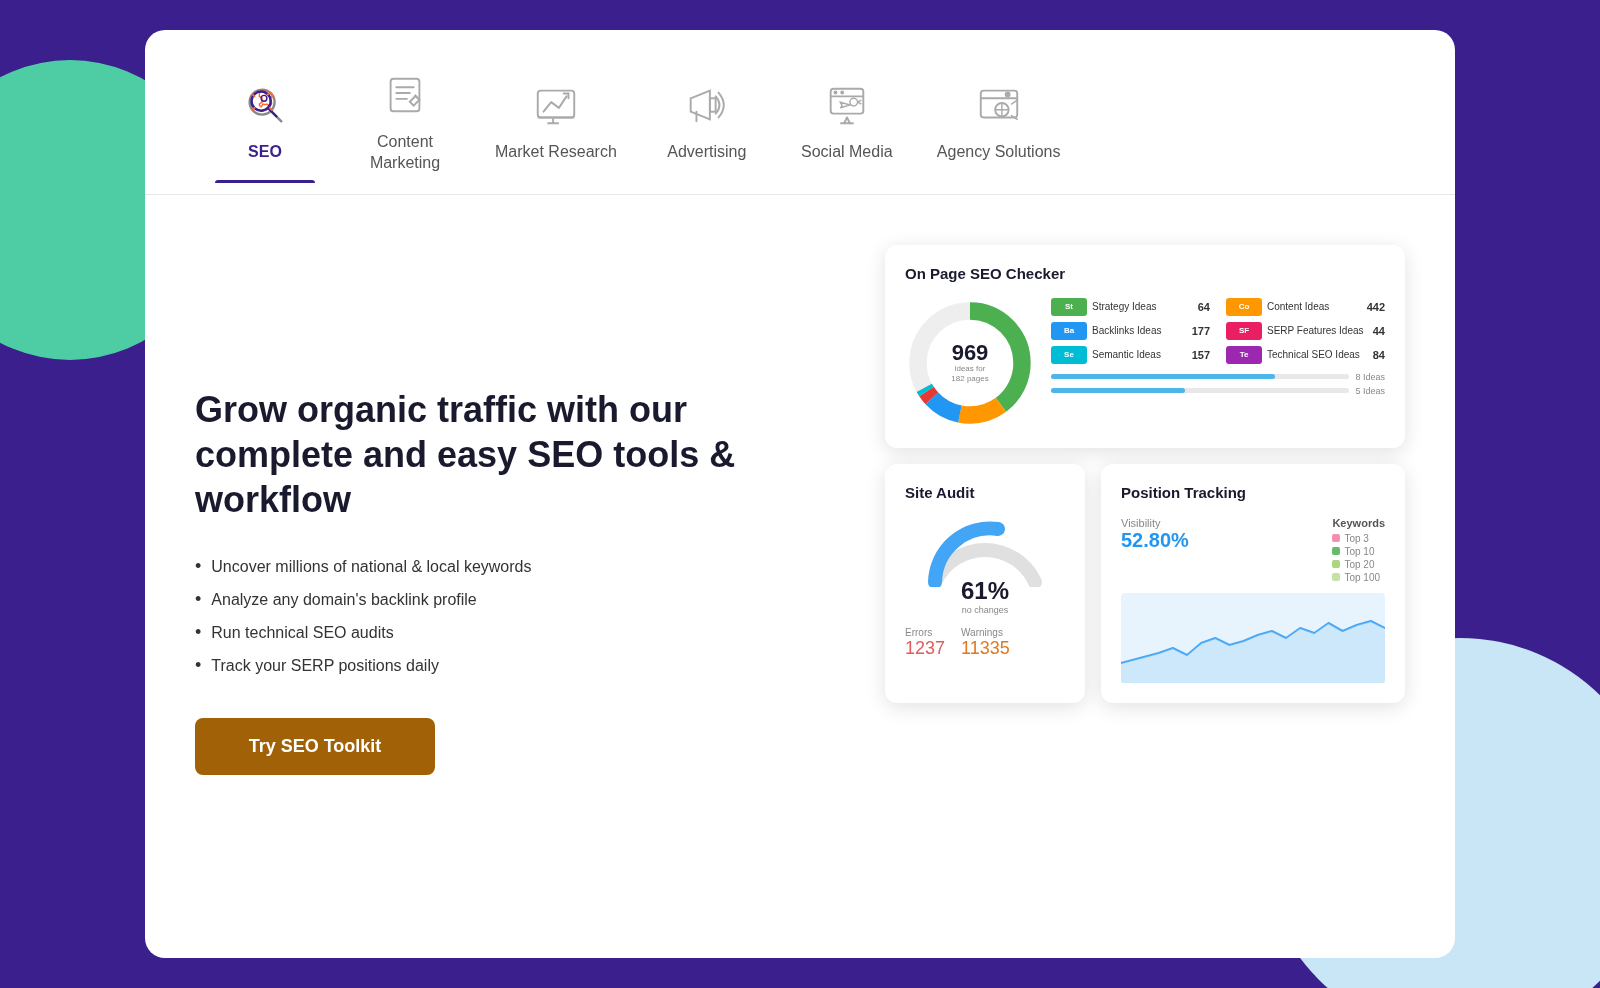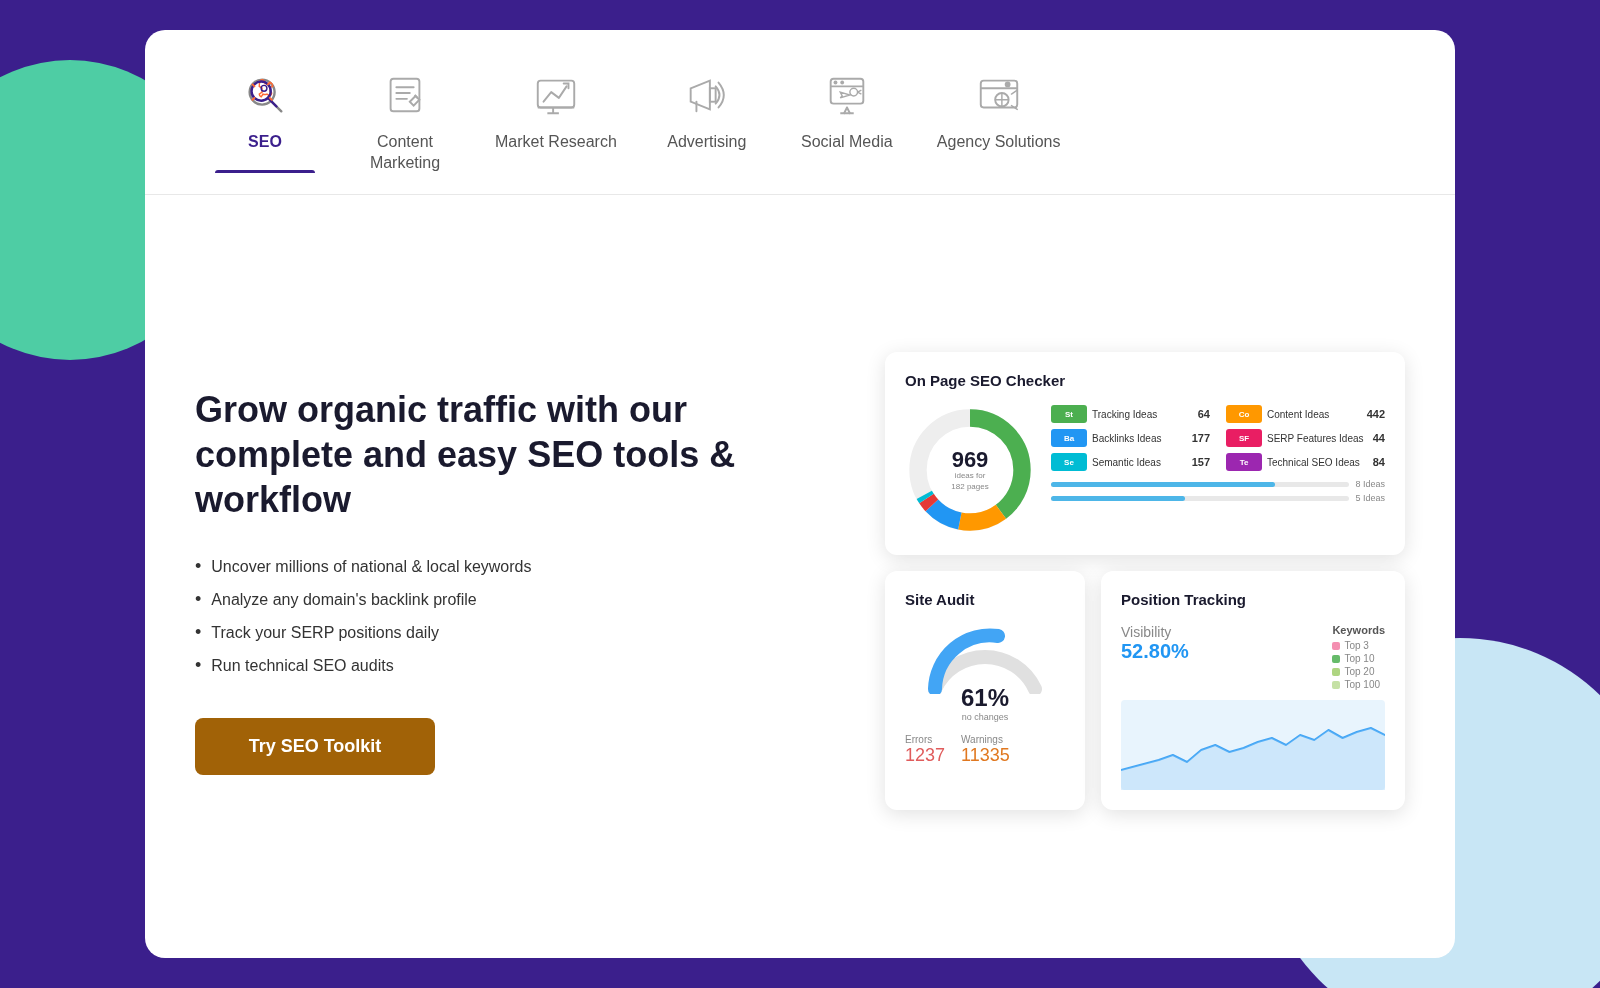--- a/index.html
+++ b/index.html
@@ -47,21 +47,21 @@
       background: #ffffff;
       border-radius: 20px;
       overflow: hidden;
       display: flex;
       flex-direction: column;
     }
 
     
     .tab-nav {
       display: flex;
-      align-items: flex-start;
+      align-items: center;
       padding: 30px 50px 0 50px;
       border-bottom: 1px solid #e8e8e8;
     }
 
     .tab-item {
       display: flex;
       flex-direction: column;
       align-items: center;
       padding: 10px 20px 20px 20px;
       cursor: pointer;
@@ -164,21 +164,20 @@
       width: 240px;
     }
 
     
     .right-content {
       width: 520px;
       display: flex;
       flex-direction: column;
       gap: 16px;
       position: relative;
-      justify-content: center;
     }
 
     .dashboard-card {
       background: white;
       border-radius: 12px;
       padding: 20px;
       box-shadow: 0 4px 20px rgba(0,0,0,0.12);
     }
 
     .card-title {
@@ -342,21 +341,21 @@
     }
 
     .tracking-header {
       display: flex;
       justify-content: space-between;
       align-items: flex-start;
       margin-bottom: 8px;
     }
 
     .visibility-section h4 {
-      font-size: 14px;
+      font-size: 11px;
       color: #888;
       font-weight: 400;
     }
 
     .visibility-value {
       font-size: 20px;
       font-weight: 800;
       color: #2196f3;
     }
 
@@ -503,22 +502,22 @@
 
   </nav>
 
   <div class="content-area">
 
     <div class="left-content">
       <h1 class="main-headline">Grow organic traffic with our complete and easy SEO tools &amp; workflow</h1>
       <ul class="feature-list">
         <li>Uncover millions of national &amp; local keywords</li>
         <li>Analyze any domain's backlink profile</li>
+        <li>Run technical SEO audits</li>
         <li>Track your SERP positions daily</li>
-        <li>Run technical SEO audits</li>
       </ul>
       <button class="cta-button">Try SEO Toolkit</button>
     </div>
 
     <div class="right-content">
 
       <div class="dashboard-card">
         <div class="card-title">On Page SEO Checker</div>
         <div class="seo-checker-card">
 
@@ -541,21 +540,21 @@
               <div class="donut-number">969</div>
               <div class="donut-subtitle" style="white-space:pre-line;font-size:8px;color:#888;text-align:center;">ideas for
 182 pages</div>
             </div>
           </div>
 
           <div style="flex:1;">
             <div class="ideas-grid">
               <div class="idea-row">
                 <div class="idea-badge" style="background:#4caf50;">St</div>
-                <span class="idea-label">Tracking Ideas</span>
+                <span class="idea-label">Strategy Ideas</span>
                 <span class="idea-count">64</span>
               </div>
               <div class="idea-row">
                 <div class="idea-badge" style="background:#ff9800;">Co</div>
                 <span class="idea-label">Content Ideas</span>
                 <span class="idea-count">442</span>
               </div>
               <div class="idea-row">
                 <div class="idea-badge" style="background:#2196f3;">Ba</div>
                 <span class="idea-label">Backlinks Ideas</span>

